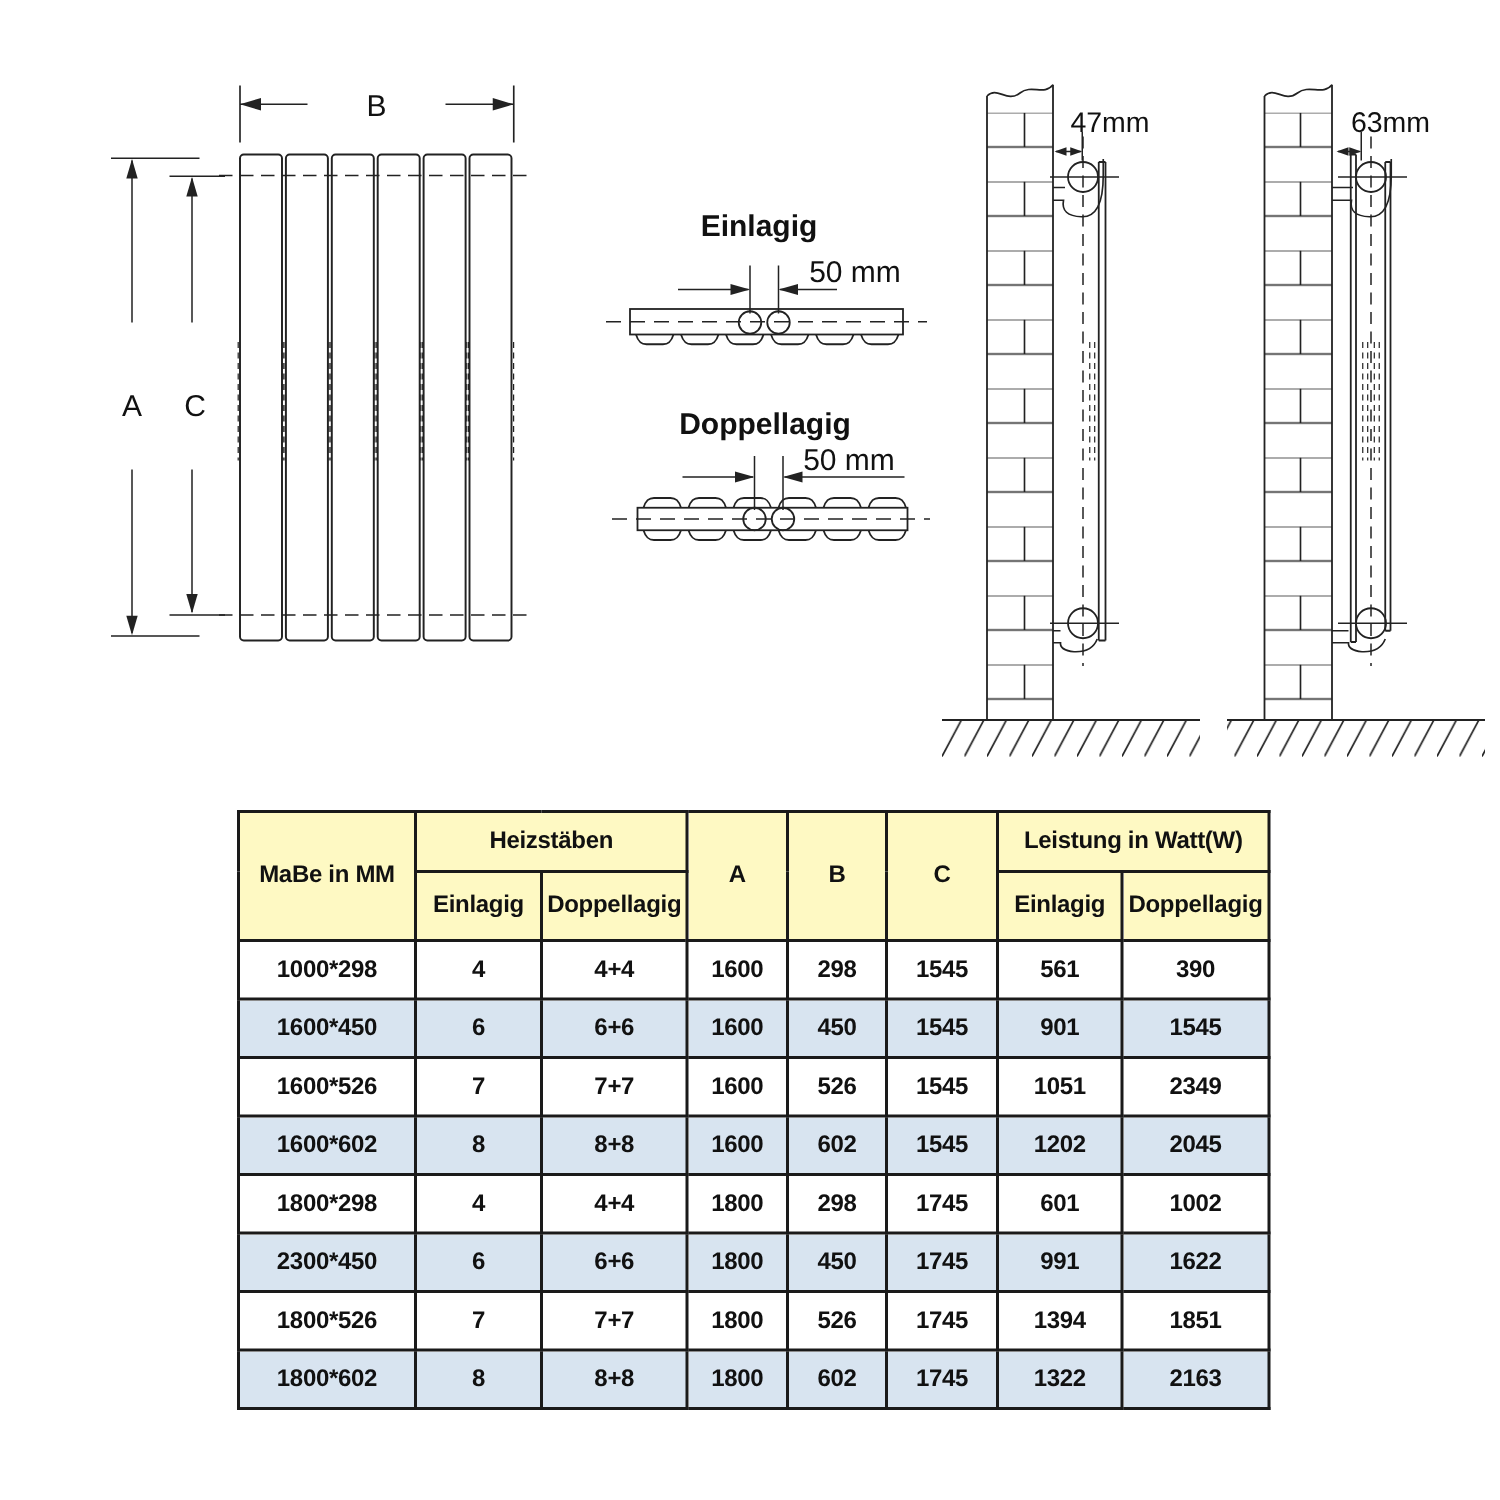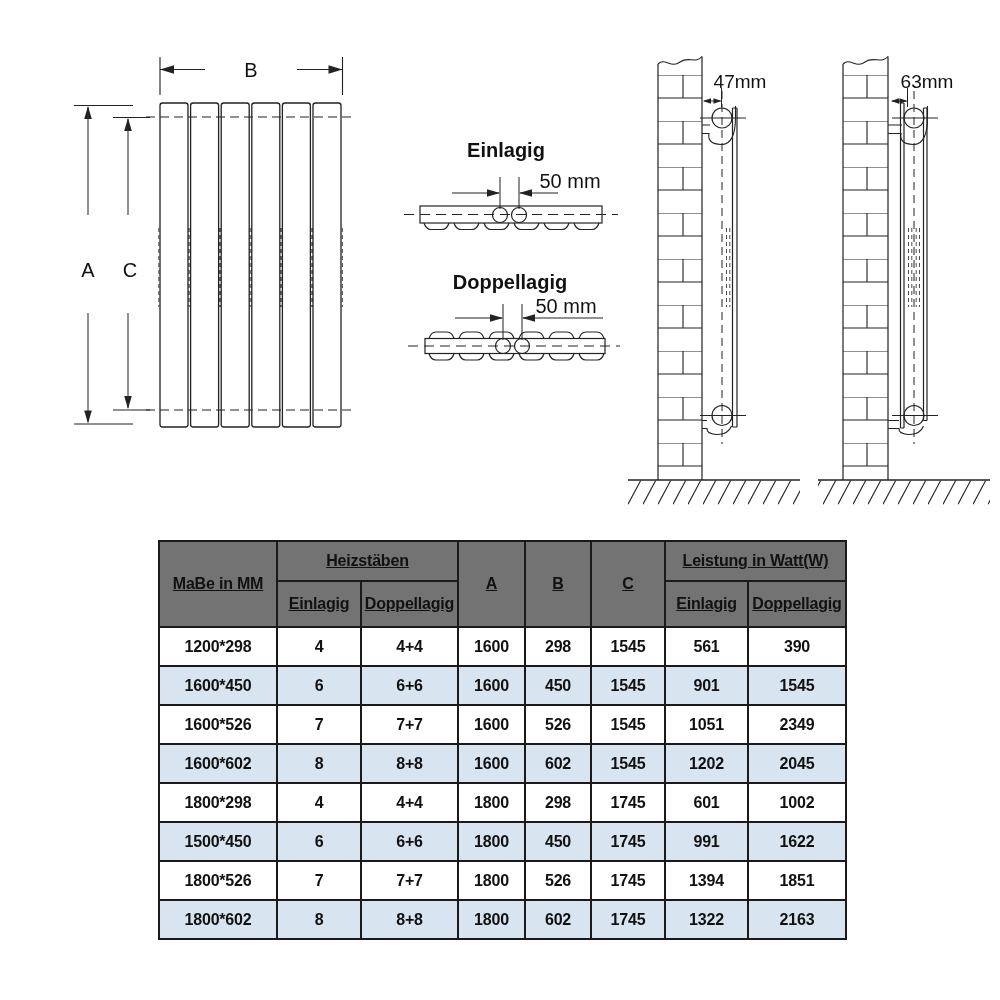--- a/index.html
+++ b/index.html
@@ -10,21 +10,21 @@
   svg text.title{font-weight:bold;font-size:20px;}
   svg text.dim{font-size:20px;}
   svg text.dims{font-size:19px;}
   svg .arr{fill:#222;stroke:none;}
   .table-wrap{position:absolute;left:158px;top:540px;}
   table.spec{border-collapse:collapse;table-layout:fixed;color:#111;
              font-family:"Liberation Sans",sans-serif;font-weight:bold;font-size:16px;
              letter-spacing:-0.2px;}
   table.spec th,table.spec td{border:2px solid #1a1a1a;text-align:center;
              vertical-align:middle;padding:0;overflow:hidden;white-space:nowrap;}
-  table.spec thead th{background:#737373;text-decoration:underline;}
+  table.spec thead th{background:#fef9c3;}
   table.spec thead tr.h1 th{height:38px;}
   table.spec thead tr.h2 th{height:44px;}
   table.spec tbody td{height:37px;background:#ffffff;}
   table.spec tbody tr:nth-child(even) td{background:#d8e4f0;}
 </style>
 </head>
 <body>
 
 <div id="page">
 
@@ -191,21 +191,21 @@
       </tr>
       <tr class="h2">
         <th>Einlagig</th>
         <th>Doppellagig</th>
         <th>Einlagig</th>
         <th>Doppellagig</th>
       </tr>
     </thead>
     <tbody>
       <tr>
-        <td>1200*298</td>
+        <td>1000*298</td>
         <td>4</td>
         <td>4+4</td>
         <td>1600</td>
         <td>298</td>
         <td>1545</td>
         <td>561</td>
         <td>390</td>
       </tr>
       <tr>
         <td>1600*450</td>
@@ -241,21 +241,21 @@
         <td>1800*298</td>
         <td>4</td>
         <td>4+4</td>
         <td>1800</td>
         <td>298</td>
         <td>1745</td>
         <td>601</td>
         <td>1002</td>
       </tr>
       <tr>
-        <td>1500*450</td>
+        <td>2300*450</td>
         <td>6</td>
         <td>6+6</td>
         <td>1800</td>
         <td>450</td>
         <td>1745</td>
         <td>991</td>
         <td>1622</td>
       </tr>
       <tr>
         <td>1800*526</td>

